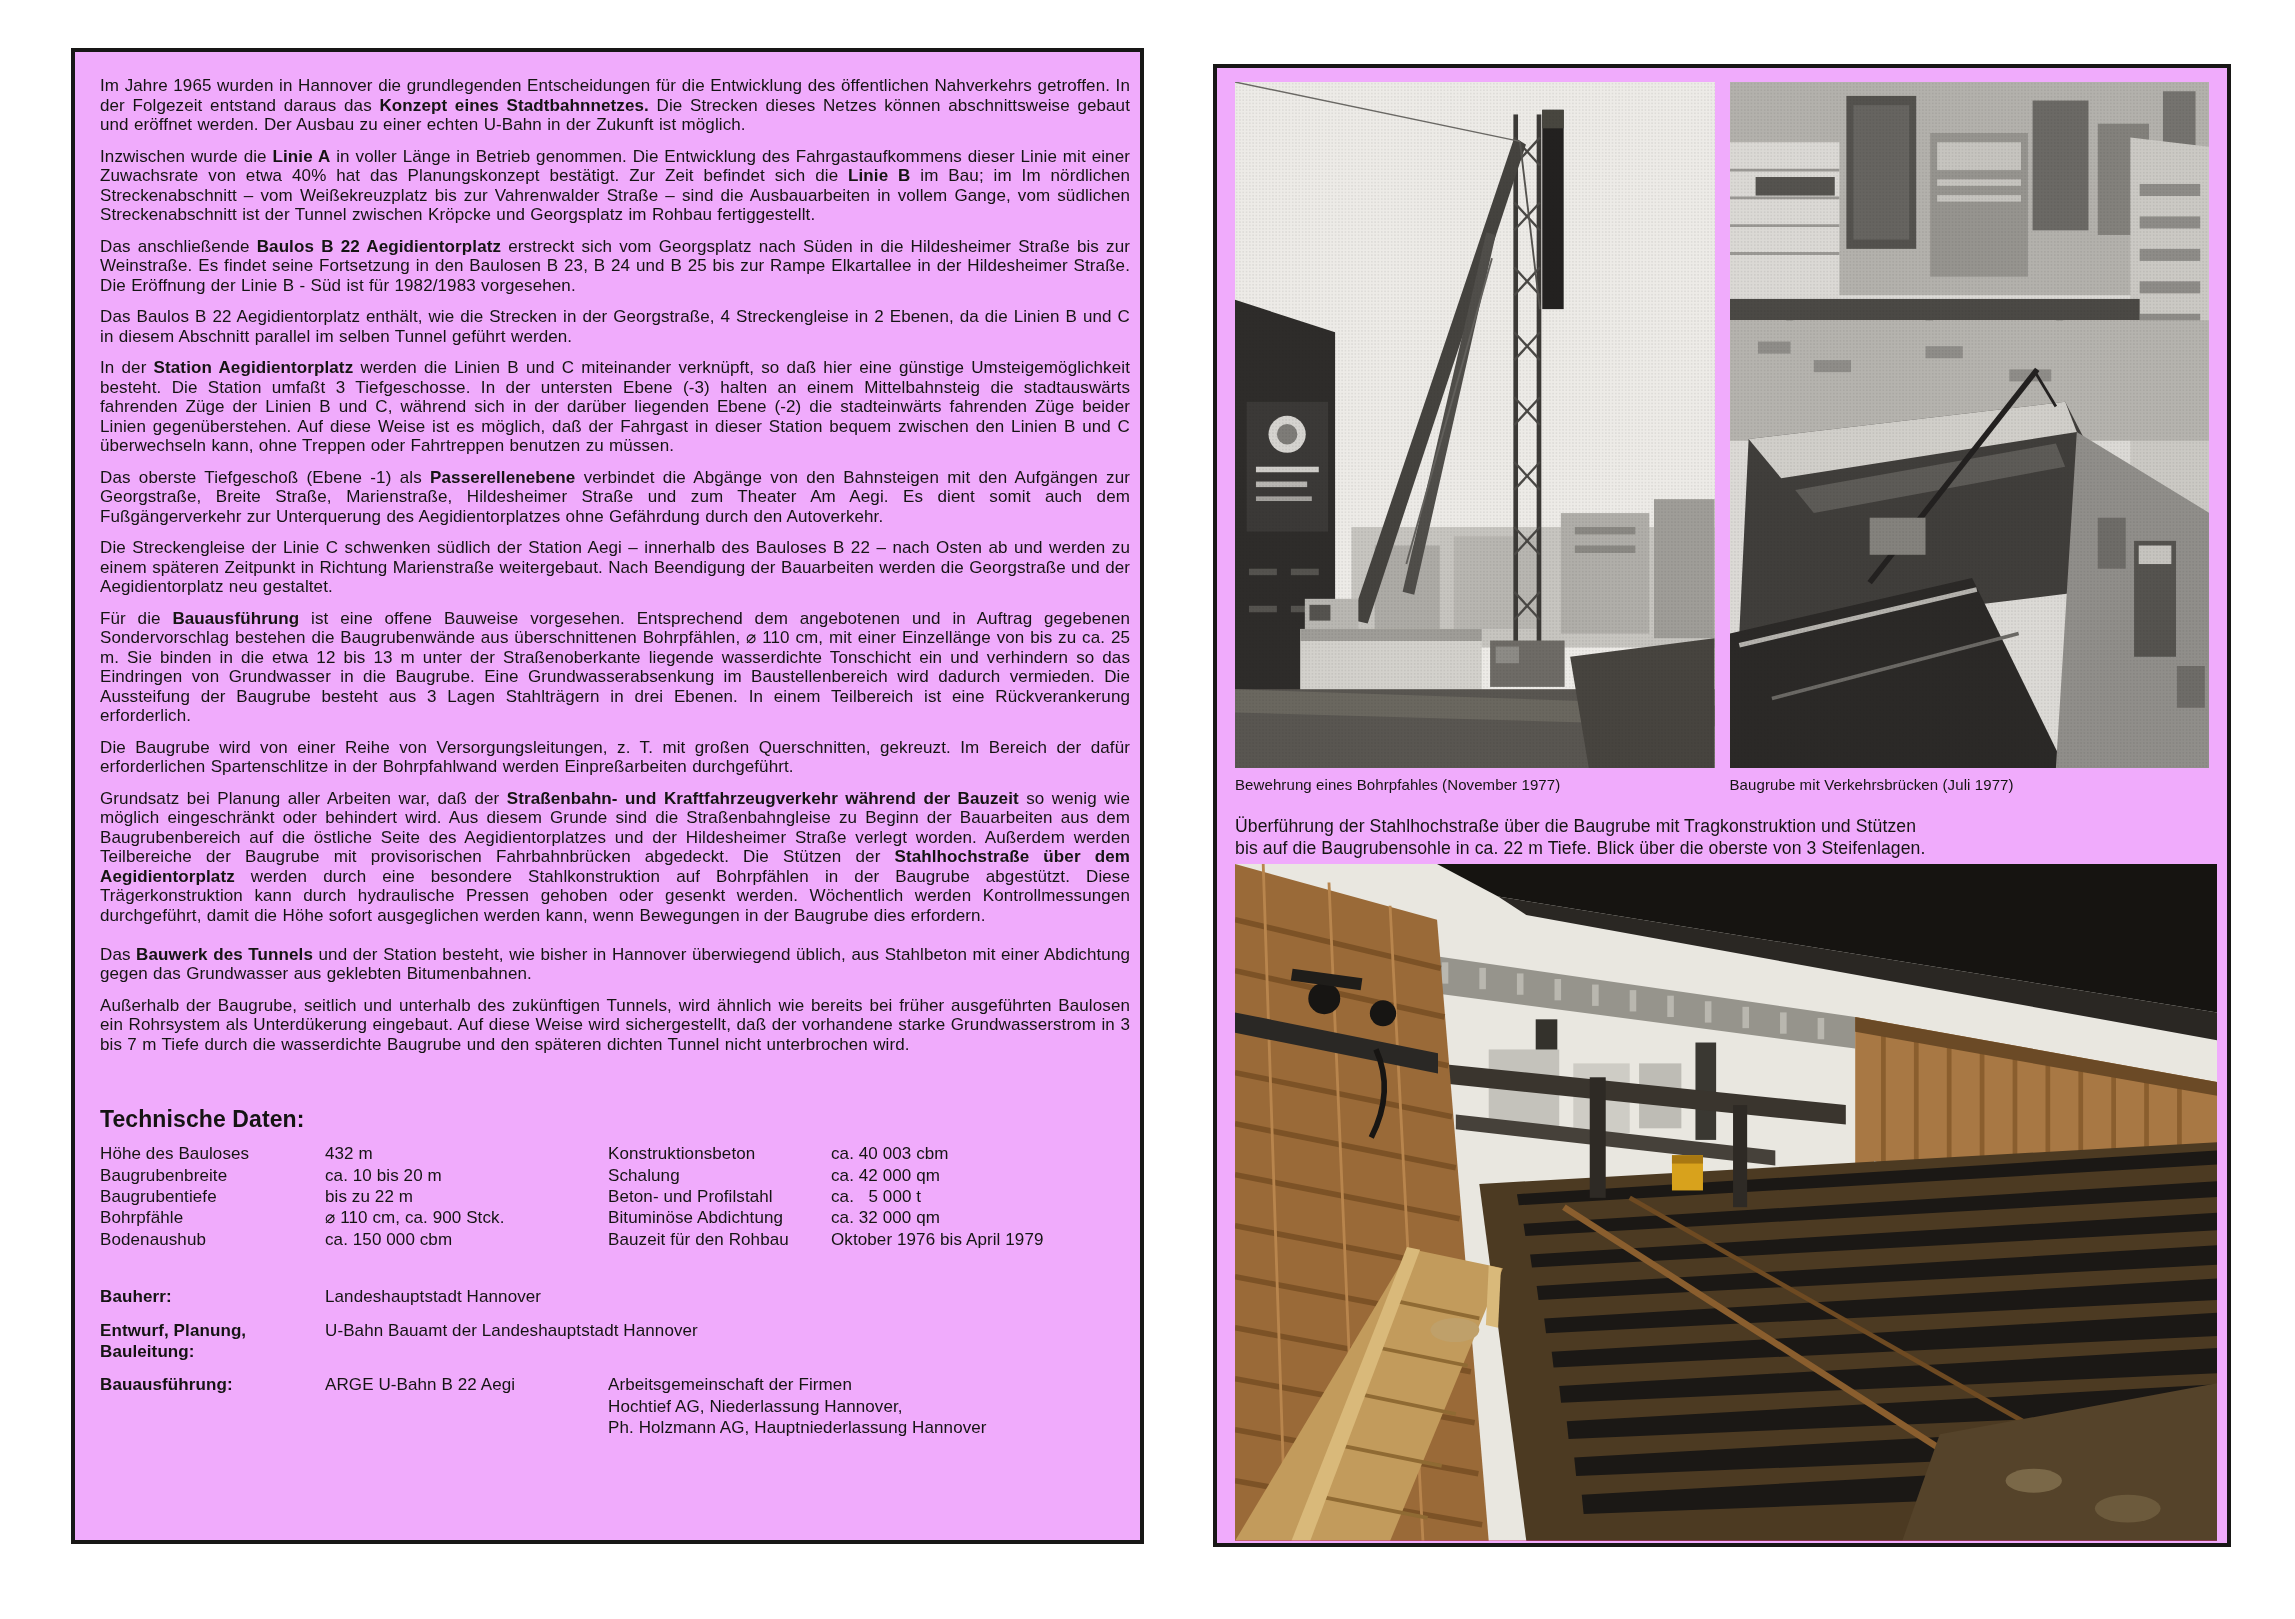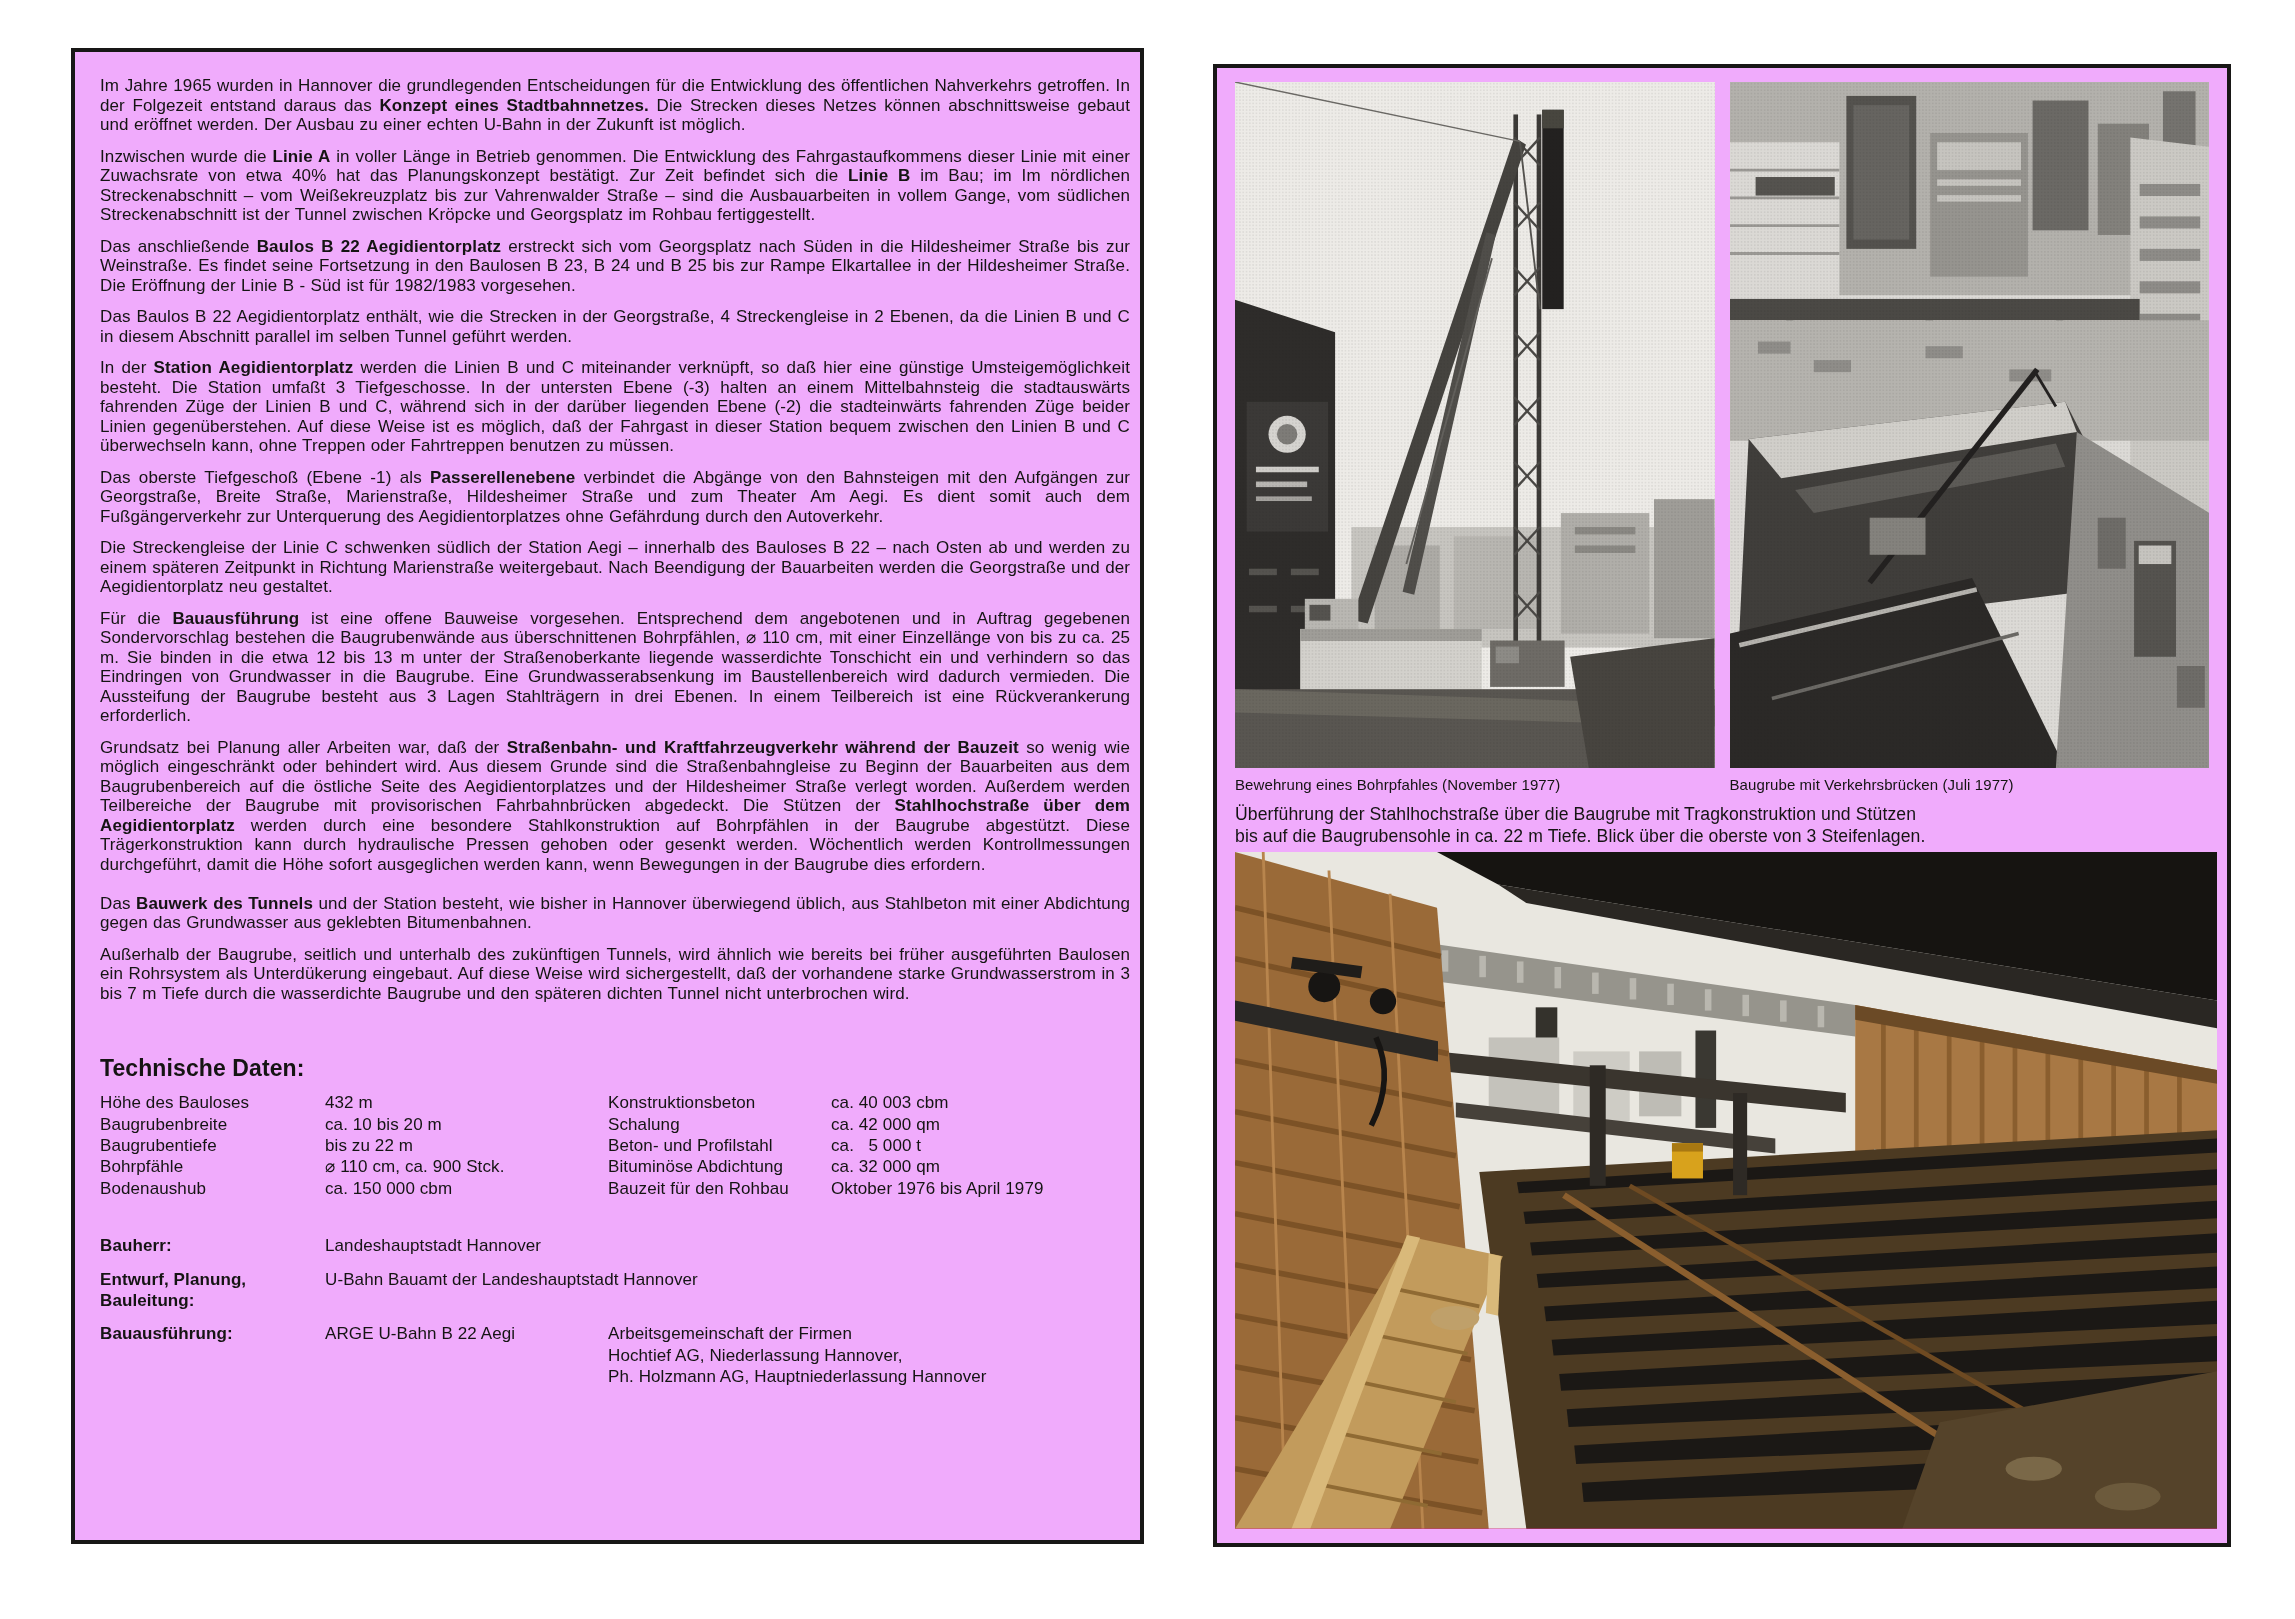--- a/index.html
+++ b/index.html
@@ -49,21 +49,21 @@
   }
   .photo.bw{flex:1;height:686px;}
   .photo svg{position:absolute;left:0;top:0;width:100%;height:100%;display:block;}
   .halftone{
     position:absolute;inset:0;pointer-events:none;
     background-image:radial-gradient(rgba(20,20,20,0.07) 0.6px, transparent 0.7px);
     background-size:3.3px 3.3px;
   }
   .caption-row{display:flex;gap:15px;margin-top:7.4px;}
   .caption{flex:1;font-size:15px;line-height:20.4px;letter-spacing:0.1px;}
-  .desc{margin-top:7px;font-size:17.6px;line-height:22px;letter-spacing:0.1px;}
+  .desc{margin-top:19px;font-size:17.6px;line-height:22px;letter-spacing:0.1px;}
   .photo.color{margin-top:5.6px;height:677px;width:982px;}
   .print-fringe{
     position:absolute;left:0;right:0;bottom:0;height:1.9px;
     background:rgba(203,44,128,0.45);pointer-events:none;
   }
 </style>
 </head>
 <body>
 
 <div>
@@ -71,20 +71,21 @@
   <section class="page left">
     <div id="paras">
         <p class="para"><span>Im Jahre 1965 wurden in Hannover die grundlegenden Entscheidungen für die Entwicklung des öffentlichen Nahverkehrs getroffen. In der Folgezeit entstand daraus das </span><b>Konzept eines Stadtbahnnetzes.</b><span> Die Strecken dieses Netzes können abschnittsweise gebaut und eröffnet werden. Der Ausbau zu einer echten U-Bahn in der Zukunft ist möglich.</span></p>
         <p class="para"><span>Inzwischen wurde die </span><b>Linie A</b><span> in voller Länge in Betrieb genommen. Die Entwicklung des Fahrgastaufkommens dieser Linie mit einer Zuwachsrate von etwa 40% hat das Planungskonzept bestätigt. Zur Zeit befindet sich die </span><b>Linie B</b><span> im Bau; im Im nördlichen Streckenabschnitt – vom Weißekreuzplatz bis zur Vahrenwalder Straße – sind die Ausbauarbeiten in vollem Gange, vom südlichen Streckenabschnitt ist der Tunnel zwischen Kröpcke und Georgsplatz im Rohbau fertiggestellt.</span></p>
         <p class="para"><span>Das anschließende </span><b>Baulos B 22 Aegidientorplatz</b><span> erstreckt sich vom Georgsplatz nach Süden in die Hildesheimer Straße bis zur Weinstraße. Es findet seine Fortsetzung in den Baulosen B 23, B 24 und B 25 bis zur Rampe Elkartallee in der Hildesheimer Straße. Die Eröffnung der Linie B - Süd ist für 1982/1983 vorgesehen.</span></p>
         <p class="para"><span>Das Baulos B 22 Aegidientorplatz enthält, wie die Strecken in der Georgstraße, 4 Streckengleise in 2 Ebenen, da die Linien B und C in diesem Abschnitt parallel im selben Tunnel geführt werden.</span></p>
         <p class="para"><span>In der </span><b>Station Aegidientorplatz</b><span> werden die Linien B und C miteinander verknüpft, so daß hier eine günstige Umsteigemöglichkeit besteht. Die Station umfaßt 3 Tiefgeschosse. In der untersten Ebene (-3) halten an einem Mittelbahnsteig die stadtauswärts fahrenden Züge der Linien B und C, während sich in der darüber liegenden Ebene (-2) die stadteinwärts fahrenden Züge beider Linien gegenüberstehen. Auf diese Weise ist es möglich, daß der Fahrgast in dieser Station bequem zwischen den Linien B und C überwechseln kann, ohne Treppen oder Fahrtreppen benutzen zu müssen.</span></p>
         <p class="para"><span>Das oberste Tiefgeschoß (Ebene -1) als </span><b>Passerellenebene</b><span> verbindet die Abgänge von den Bahnsteigen mit den Aufgängen zur Georgstraße, Breite Straße, Marienstraße, Hildesheimer Straße und zum Theater Am Aegi. Es dient somit auch dem Fußgängerverkehr zur Unterquerung des Aegidientorplatzes ohne Gefährdung durch den Autoverkehr.</span></p>
         <p class="para"><span>Die Streckengleise der Linie C schwenken südlich der Station Aegi – innerhalb des Bauloses B 22 – nach Osten ab und werden zu einem späteren Zeitpunkt in Richtung Marienstraße weitergebaut. Nach Beendigung der Bauarbeiten werden die Georgstraße und der Aegidientorplatz neu gestaltet.</span></p>
         <p class="para"><span>Für die </span><b>Bauausführung</b><span> ist eine offene Bauweise vorgesehen. Entsprechend dem angebotenen und in Auftrag gegebenen Sondervorschlag bestehen die Baugrubenwände aus überschnittenen Bohrpfählen, ⌀ 110 cm, mit einer Einzellänge von bis zu ca. 25 m. Sie binden in die etwa 12 bis 13 m unter der Straßenoberkante liegende wasserdichte Tonschicht ein und verhindern so das Eindringen von Grundwasser in die Baugrube. Eine Grundwasserabsenkung im Baustellenbereich wird dadurch vermieden. Die Aussteifung der Baugrube besteht aus 3 Lagen Stahlträgern in drei Ebenen. In einem Teilbereich ist eine Rückverankerung erforderlich.</span></p>
+        <p class="para"><span>Die Baugrube wird von einer Reihe von Versorgungsleitungen, z. T. mit großen Querschnitten, gekreuzt. Im Bereich der dafür erforderlichen Spartenschlitze in der Bohrpfahlwand werden Einpreßarbeiten durchgeführt.</span></p>
         <p class="para"><span>Grundsatz bei Planung aller Arbeiten war, daß der </span><b>Straßenbahn- und Kraftfahrzeugverkehr während der Bauzeit</b><span> so wenig wie möglich eingeschränkt oder behindert wird. Aus diesem Grunde sind die Straßenbahngleise zu Beginn der Bauarbeiten aus dem Baugrubenbereich auf die östliche Seite des Aegidientorplatzes und der Hildesheimer Straße verlegt worden. Außerdem werden Teilbereiche der Baugrube mit provisorischen Fahrbahnbrücken abgedeckt. Die Stützen der </span><b>Stahlhochstraße über dem Aegidientorplatz</b><span> werden durch eine besondere Stahlkonstruktion auf Bohrpfählen in der Baugrube abgestützt. Diese Trägerkonstruktion kann durch hydraulische Pressen gehoben oder gesenkt werden. Wöchentlich werden Kontrollmessungen durchgeführt, damit die Höhe sofort ausgeglichen werden kann, wenn Bewegungen in der Baugrube dies erfordern.</span></p>
         <p class="para gap"><span>Das </span><b>Bauwerk des Tunnels</b><span> und der Station besteht, wie bisher in Hannover überwiegend üblich, aus Stahlbeton mit einer Abdichtung gegen das Grundwasser aus geklebten Bitumenbahnen.</span></p>
         <p class="para"><span>Außerhalb der Baugrube, seitlich und unterhalb des zukünftigen Tunnels, wird ähnlich wie bereits bei früher ausgeführten Baulosen ein Rohrsystem als Unterdükerung eingebaut. Auf diese Weise wird sichergestellt, daß der vorhandene starke Grundwasserstrom in 3 bis 7 m Tiefe durch die wasserdichte Baugrube und den späteren dichten Tunnel nicht unterbrochen wird.</span></p>
       </div>
 
     <h2 class="tech-heading">Technische Daten:</h2>
 
     <div class="tech" id="tech">
         <div class="cell">Höhe des Bauloses</div>
         <div class="cell">432 m</div>

